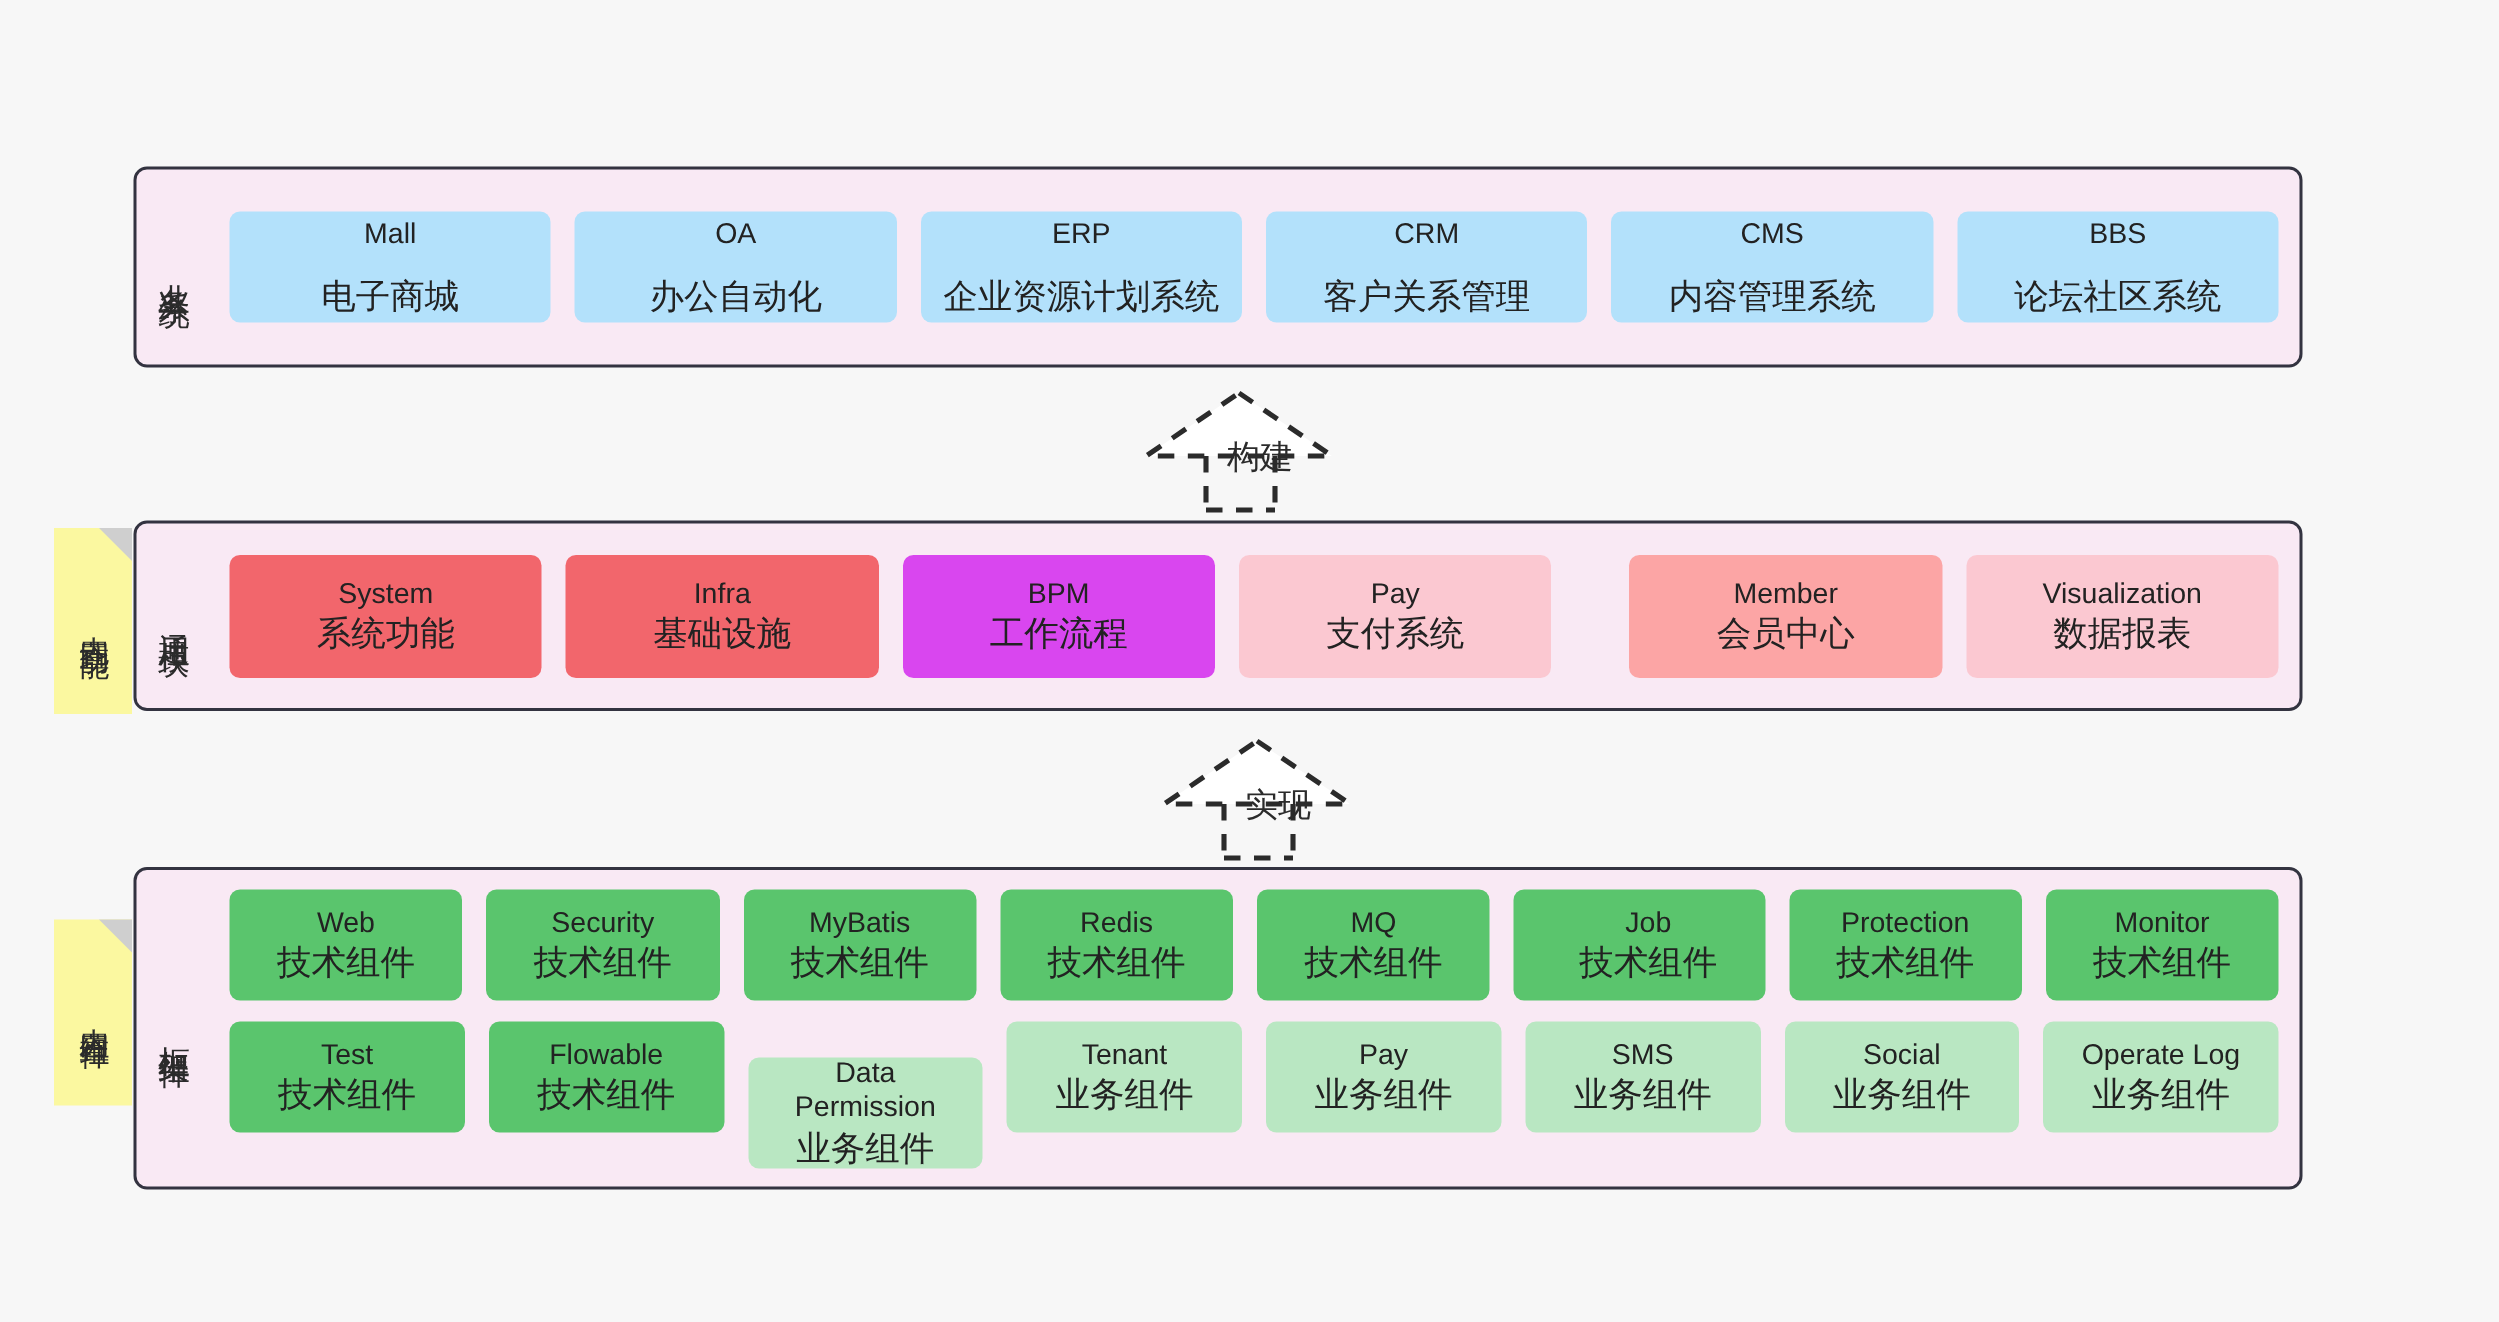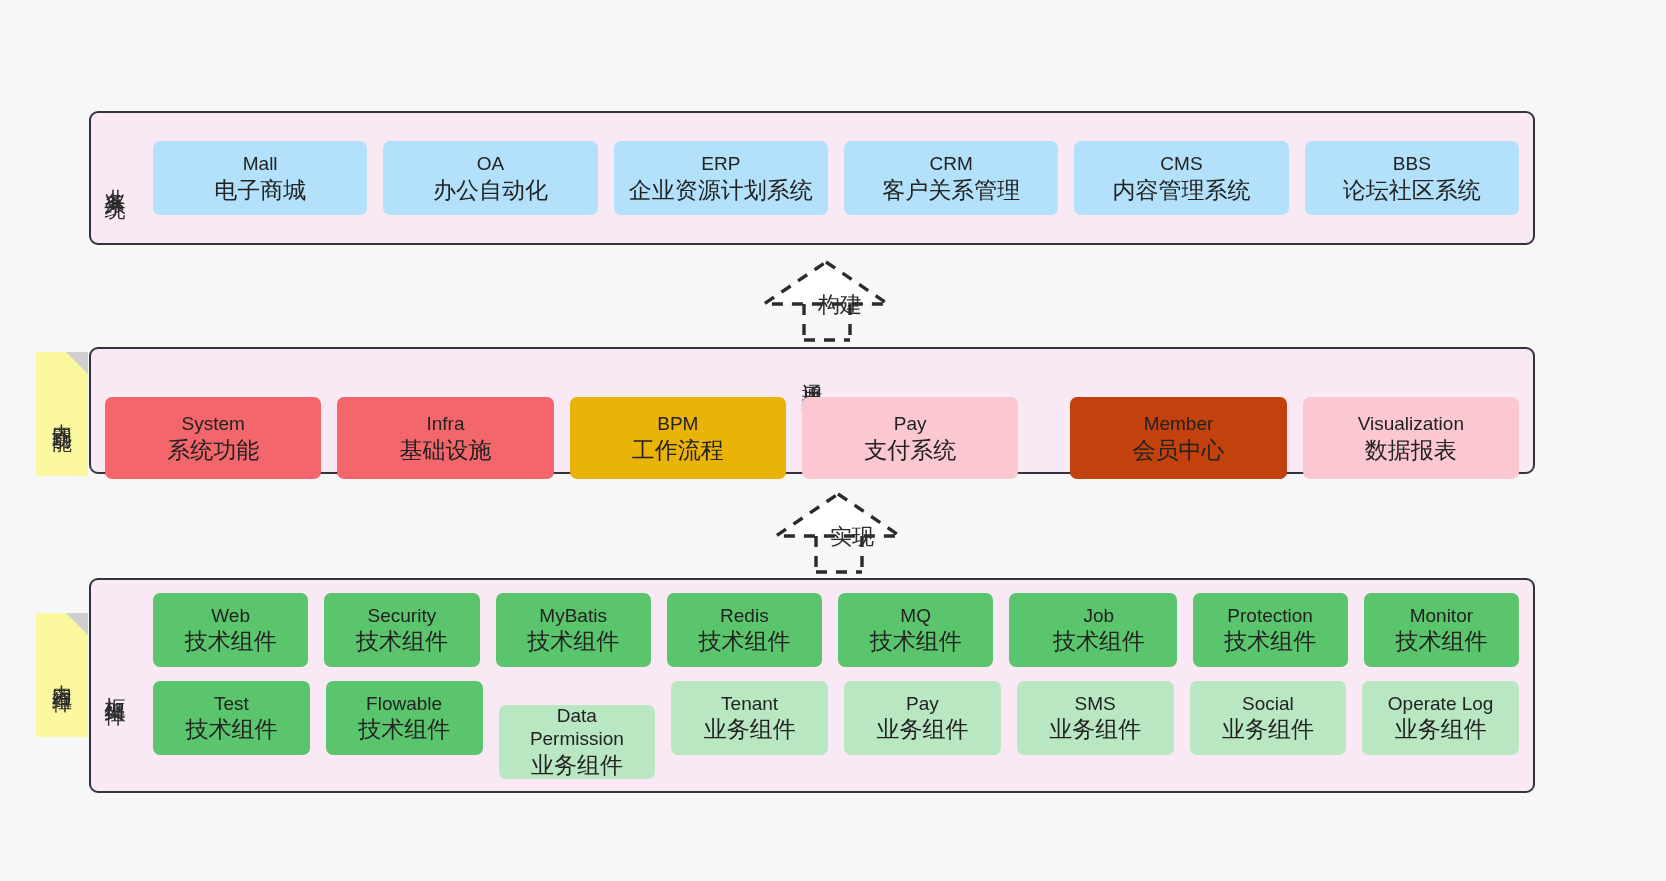--- a/index.html
+++ b/index.html
@@ -66,21 +66,21 @@
   .cell .t2{font-size:23px;}
 
   
   .c-blue{background:#b3e1fb;}
   .c-red{background:#f2666c;}
   .c-pink{background:#fbc8d1;}
   .c-green{background:#5ac56d;}
   .c-lgreen{background:#b9e7c2;}
 
   
-  .h-biz{height:74px;}
+  .h-biz{height:74px;justify-content:space-between;}
   .h-mod{height:82px;}
   .h-fw{height:74px;}
 
   
   .note{
     position:absolute;
     background:#fbf8a0;
     box-sizing:border-box;
     display:flex;
     align-items:center;
@@ -159,41 +159,41 @@
       <path d="M 44 46 L 44 82 M 90 46 L 90 82 M 44 82 L 90 82" fill="none" stroke="#2b2b2b" stroke-width="3.4" stroke-dasharray="11,9"></path>
     </svg>
     <span class="arrow-label" style="left:58px;top:32px;">构建</span>
   </div>
 
   <div class="note" style="left:36px;top:352px;width:52px;height:124px;">
     <span class="fold"></span>
     <span>内置功能</span>
   </div>
 
-  <div class="layer" id="layer-modules" style="left:89px;top:347px;width:1446px;height:127px;flex-direction:column;">
+  <div class="layer" id="layer-modules" style="left:89px;top:347px;width:1446px;height:127px;">
     <div class="layer-label">通用模块</div>
     <div class="layer-body">
       <div class="row">
         <div class="cell c-red h-mod" style="background: rgb(242, 102, 108);">
           <span class="t1">System</span>
           <span class="t2">系统功能</span>
         </div>
         <div class="cell c-red h-mod" style="background: rgb(242, 102, 108);">
           <span class="t1">Infra</span>
           <span class="t2">基础设施</span>
         </div>
-        <div class="cell c-pink h-mod" style="background: #eab308;">
+        <div class="cell c-pink h-mod" style="background: #d946ef;">
           <span class="t1">BPM</span>
           <span class="t2">工作流程</span>
         </div>
         <div class="cell c-pink h-mod" style="background: rgb(251, 200, 209);">
           <span class="t1">Pay</span>
           <span class="t2">支付系统</span>
         </div>
-        <div class="cell c-pink h-mod" style="background: #c2410c; margin-left: 36px;">
+        <div class="cell c-pink h-mod" style="background: #fca5a5; margin-left: 36px;">
           <span class="t1">Member</span>
           <span class="t2">会员中心</span>
         </div>
         <div class="cell c-pink h-mod" style="background: rgb(251, 200, 209);">
           <span class="t1">Visualization</span>
           <span class="t2">数据报表</span>
         </div>
       </div>
     </div>
   </div>

